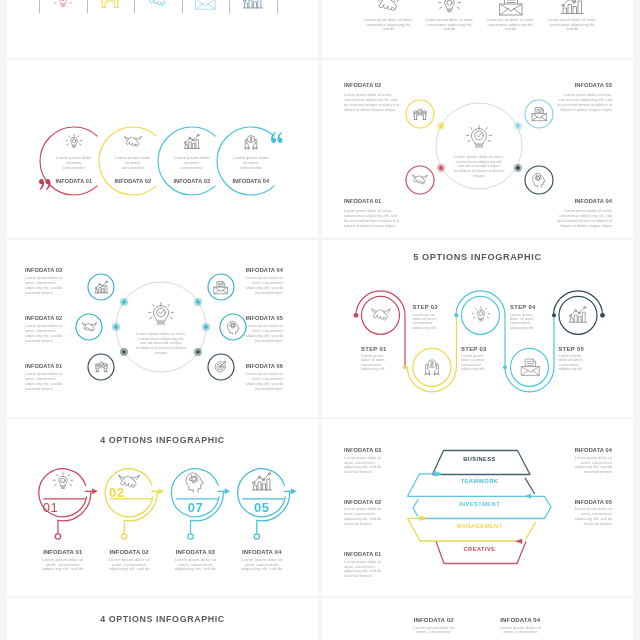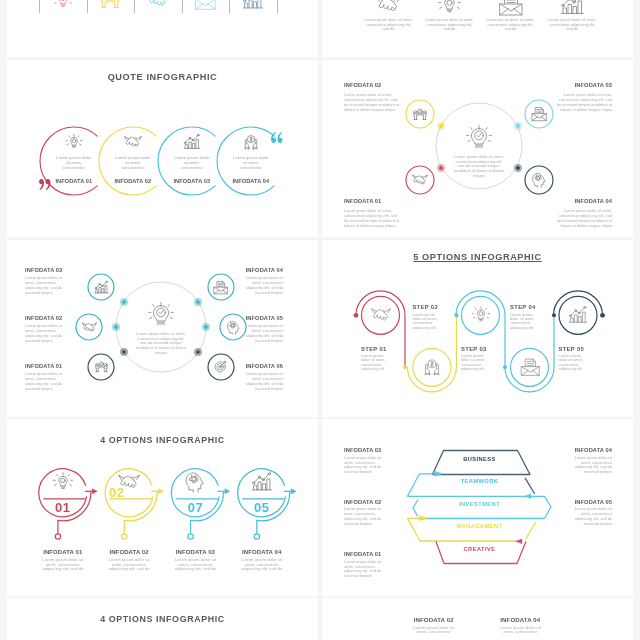--- a/index.html
+++ b/index.html
@@ -152,21 +152,20 @@
               <circle cx="38" cy="28" r="5"></circle>
 <circle cx="56" cy="40" r="5"></circle>
               <circle cx="84" cy="12" r="5"></circle>
 </g>
           </svg>
 </div>
 <div class="bdy" style="position:absolute;left:2px;top:64px;width:48px;text-align:center;font-size:3.9px;line-height:4.6px;color:#a9a9a9;">Lorem ipsum dolor sit amet, consectetur adipiscing elit, sed do</div>
 </div>
 </div>
 <div class="panel" style="left:7px;top:60px;width:311px;height:177px;">
-<div class="ttl" style="top:11.5px;font-size:9.2px;">QUOTE INFOGRAPHIC</div>
 <svg style="position:absolute;left:30.8px;top:65.0px;" width="72" height="72" viewBox="0 0 72 72">
 <path d="M 59.19 60.87 A 34 34 0 1 1 59.19 11.13" fill="none" stroke="#c9485b" stroke-width="1.15" stroke-linecap="round"></path>
 </svg>
 <div style="position:absolute;left:57.8px;top:73.0px;">
 <svg class="" width="18" height="18" viewBox="0 0 100 100">
 <g fill="none" stroke="#6f7174" stroke-width="3.6" stroke-linecap="round" stroke-linejoin="round">
 <path d="M50 24 C39 24 31 32 31 43 C31 51 36 55 39 61 L39 68 L61 68 L61 61 C64 55 69 51 69 43 C69 32 61 24 50 24 Z"></path>
 <path d="M41 73 L59 73 M44 79 L56 79"></path>
 <path d="M50 8 L50 16 M22 16 L27 23 M78 16 L73 23 M6 42 L15 42 M94 42 L85 42 M11 66 L19 61 M89 66 L81 61"></path>
 <circle cx="50" cy="43" r="10"></circle>
@@ -498,21 +497,21 @@
 <div class="lbl" style="position:absolute;left:18px;top:27px;width:41px;text-align:left;font-size:5.7px;letter-spacing:.1px;">INFODATA 03</div>
 <div class="bdy" style="position:absolute;left:18px;top:36px;width:41px;text-align:left;font-size:3.9px;line-height:4.9px;color:#adadad;">Lorem ipsum dolor sit amet, consectetur adipiscing elit, sed do eiusmod tempor</div>
 <div class="lbl" style="position:absolute;left:235px;top:27px;width:41px;text-align:right;font-size:5.7px;letter-spacing:.1px;">INFODATA 04</div>
 <div class="bdy" style="position:absolute;left:235px;top:36px;width:41px;text-align:right;font-size:3.9px;line-height:4.9px;color:#adadad;">Lorem ipsum dolor sit amet, consectetur adipiscing elit, sed do eiusmod tempor</div>
 <div class="lbl" style="position:absolute;left:235px;top:75px;width:41px;text-align:right;font-size:5.7px;letter-spacing:.1px;">INFODATA 05</div>
 <div class="bdy" style="position:absolute;left:235px;top:84px;width:41px;text-align:right;font-size:3.9px;line-height:4.9px;color:#adadad;">Lorem ipsum dolor sit amet, consectetur adipiscing elit, sed do eiusmod tempor</div>
 <div class="lbl" style="position:absolute;left:235px;top:123px;width:41px;text-align:right;font-size:5.7px;letter-spacing:.1px;">INFODATA 06</div>
 <div class="bdy" style="position:absolute;left:235px;top:132px;width:41px;text-align:right;font-size:3.9px;line-height:4.9px;color:#adadad;">Lorem ipsum dolor sit amet, consectetur adipiscing elit, sed do eiusmod tempor</div>
 </div>
 <div class="panel" style="left:322px;top:240px;width:311px;height:177px;">
-<div class="ttl" style="top:12px;font-size:9.2px;text-decoration:underline;">5 OPTIONS INFOGRAPHIC</div>
+<div class="ttl" style="top:12px;font-size:9.2px;">5 OPTIONS INFOGRAPHIC</div>
 <svg style="position:absolute;left:0;top:0;" width="312" height="179">
 <circle cx="58.50" cy="75.30" r="19.00" fill="none" stroke="#c9485b" stroke-width="1.2"></circle>
 <circle cx="109.90" cy="127.30" r="19.00" fill="none" stroke="#ead94d" stroke-width="1.2"></circle>
 <circle cx="158.50" cy="75.30" r="19.00" fill="none" stroke="#4fc6dd" stroke-width="1.2"></circle>
 <circle cx="207.50" cy="127.30" r="19.00" fill="none" stroke="#4fc6dd" stroke-width="1.2"></circle>
 <circle cx="256.00" cy="75.30" r="19.00" fill="none" stroke="#2f4a57" stroke-width="1.2"></circle>
 <path d="M 34.00 75.30 A 24.5 24.5 0 0 1 83.00 75.30 L 83.00 127.30" fill="none" stroke="#c9485b" stroke-width="1.2" stroke-linecap="round"></path>
 <circle cx="34.00" cy="75.30" r="2.4" fill="#c9485b"></circle>
 <path d="M 85.40 127.30 A 24.5 24.5 0 0 0 134.40 127.30 L 134.40 75.30" fill="none" stroke="#ead94d" stroke-width="1.2" stroke-linecap="round"></path>
 <path d="M 134.00 75.30 A 24.5 24.5 0 0 1 183.00 75.30 L 183.00 127.30" fill="none" stroke="#4fc6dd" stroke-width="1.2" stroke-linecap="round"></path>
@@ -638,21 +637,21 @@
 <div style="position:absolute;left:44.8px;top:51.8px;">
 <svg class="" width="22" height="22" viewBox="0 0 100 100">
 <g fill="none" stroke="#6f7174" stroke-width="3.2" stroke-linecap="round" stroke-linejoin="round">
 <path d="M50 24 C39 24 31 32 31 43 C31 51 36 55 39 61 L39 68 L61 68 L61 61 C64 55 69 51 69 43 C69 32 61 24 50 24 Z"></path>
 <path d="M41 73 L59 73 M44 79 L56 79"></path>
 <path d="M50 8 L50 16 M22 16 L27 23 M78 16 L73 23 M6 42 L15 42 M94 42 L85 42 M11 66 L19 61 M89 66 L81 61"></path>
 <circle cx="50" cy="43" r="10"></circle>
 </g>
         </svg>
 </div>
-<div style="position:absolute;left:35.8px;top:80.8px;width:40px;text-align:center;font-size:13px;font-weight:bold;color:#c9485b;letter-spacing:.5px;">01</div>
+<div style="position:absolute;left:35.8px;top:80.8px;width:40px;font-size:13px;font-weight:normal;color:#c9485b;letter-spacing:.5px;">01</div>
 <div class="lbl" style="position:absolute;left:30.8px;top:130px;width:50px;text-align:center;font-size:6.0px;letter-spacing:.1px;">INFODATA 01</div>
 <div class="bdy" style="position:absolute;left:32.3px;top:139px;width:47px;text-align:center;font-size:4.3px;line-height:4.6px;color:#adadad;">Lorem ipsum dolor sit amet, consectetur adipiscing elit, sed do</div>
 <div style="position:absolute;left:111.1px;top:51.8px;">
 <svg class="" width="22" height="22" viewBox="0 0 100 100">
 <g fill="none" stroke="#6f7174" stroke-width="3.2" stroke-linecap="round" stroke-linejoin="round">
 <path d="M4 20 L26 32 L38 26 C42 24 48 24 52 27 L70 40"></path>
 <path d="M96 20 L74 32 L62 28"></path>
 <path d="M26 32 L14 52 C11 57 14 63 20 63 C24 63 26 61 28 58 L32 51"></path>
 <path d="M32 51 C29 56 30 62 35 65 C39 67 43 66 45 62 L48 57"></path>
 <path d="M48 57 C45 62 46 68 51 70 C55 72 59 71 61 67 L63 63"></path>

